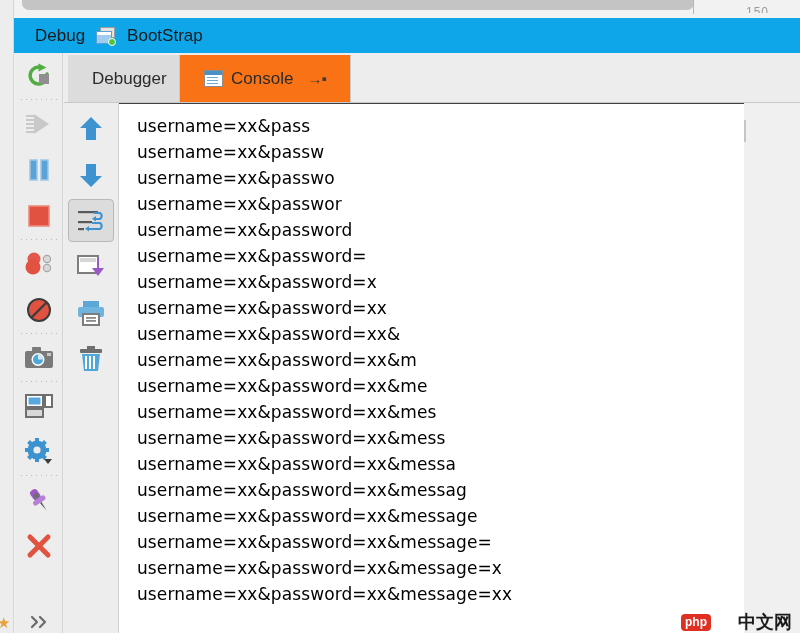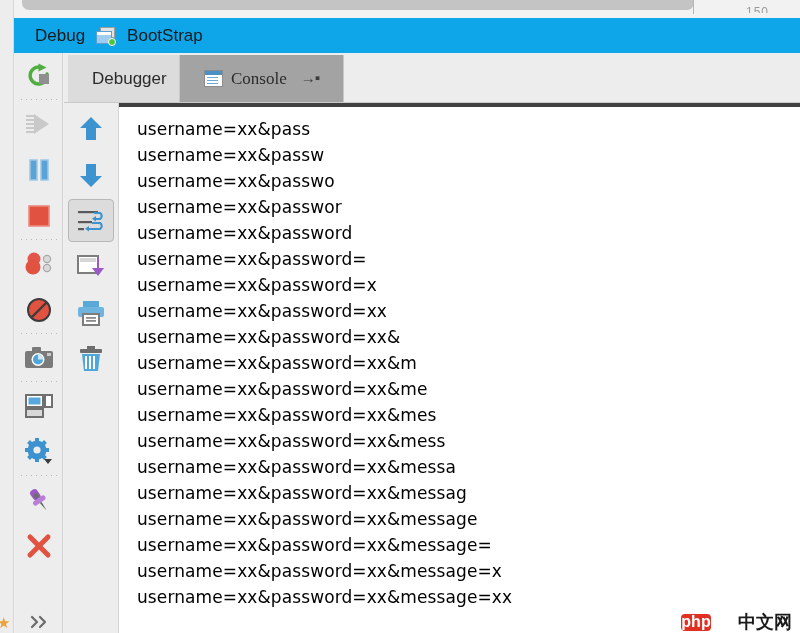--- a/index.html
+++ b/index.html
@@ -212,24 +212,23 @@
     box-sizing: border-box;
     font-size: 17px;
     color: #2b2b2b;
   }
   .tab.inactive {
     left: 4px;
     background: #dcdcdc;
   }
   .tab.active {
     left: 115px;
-    background: #a3a3a3;
+    background: #f97316;
     border-left: 1px solid #c8c8c8;
     border-right: 1px solid #c8c8c8;
-    font-family: Liberation Serif, serif;
   }
   .console-tab-icon {
     position: relative;
     width: 19px; height: 17px;
     margin-right: 8px;
     flex: none;
     border: 1.5px solid #8c8c8c;
     background: #ffffff;
     box-sizing: border-box;
   }
@@ -273,23 +272,23 @@
     width: 1px; height: 28px;
     margin: 0 3px;
     background-image: linear-gradient(to bottom, #c2c2c2 1px, transparent 1px);
     background-size: 1px 4px;
   }
 
   
   .console {
     position: absolute;
     left: 119px; top: 103px;
-    width: 681px; height: 530px;
+    width: 625px; height: 530px;
     background: #ffffff;
-    border-top: 4px solid #404040;
+    border-top: 1px solid #404040;
     box-sizing: border-box;
     overflow: hidden;
   }
   .console-lines {
     position: absolute;
     left: 18px; top: 9px;
     right: 0;
   }
   .console-line {
     font-family: "DejaVu Sans", sans-serif;
@@ -307,21 +306,21 @@
     height: 22px;
     display: flex;
     align-items: center;
     overflow: hidden;
   }
   .wm-badge {
     width: 30px; height: 17px;
     border-radius: 4px;
     background: #e03024;
     color: #ffffff;
-    font-size: 16px;
+    font-size: 12px;
     font-weight: bold;
     display: flex;
     align-items: center;
     justify-content: center;
     margin-right: 3px;
   }
   .wm-text {
     font-size: 18px;
     font-weight: bold;
     color: #1a1a1a;

